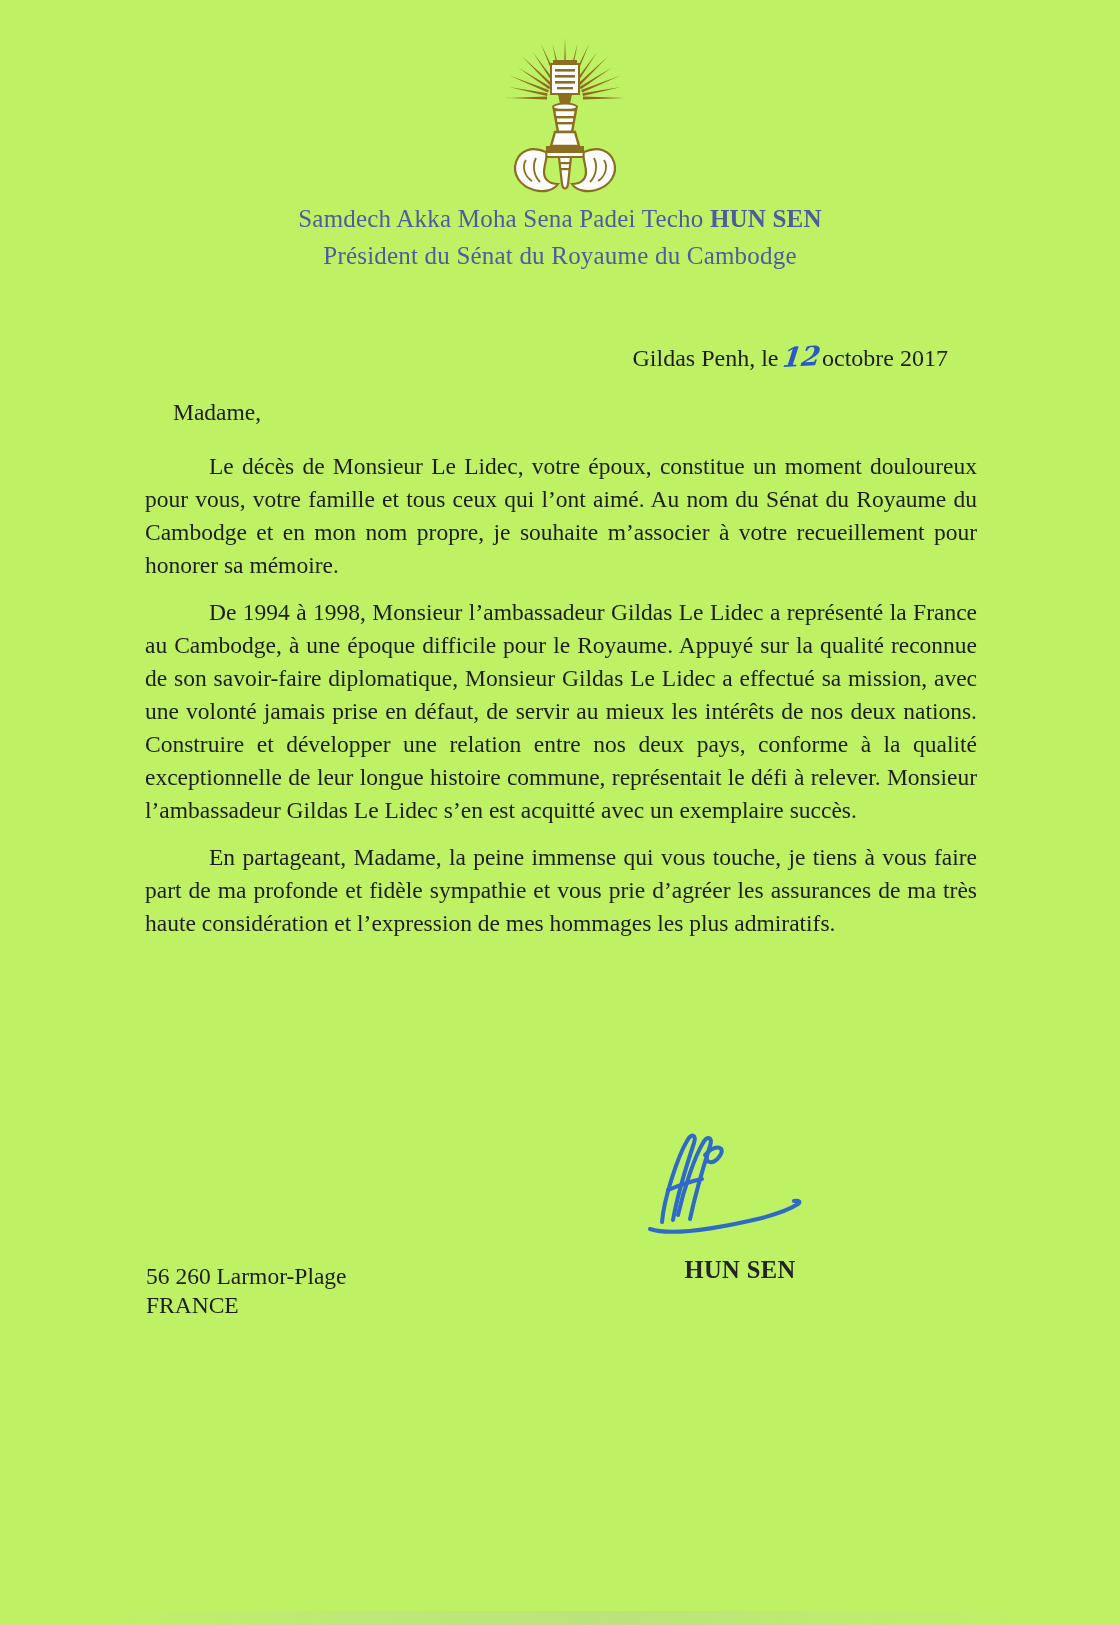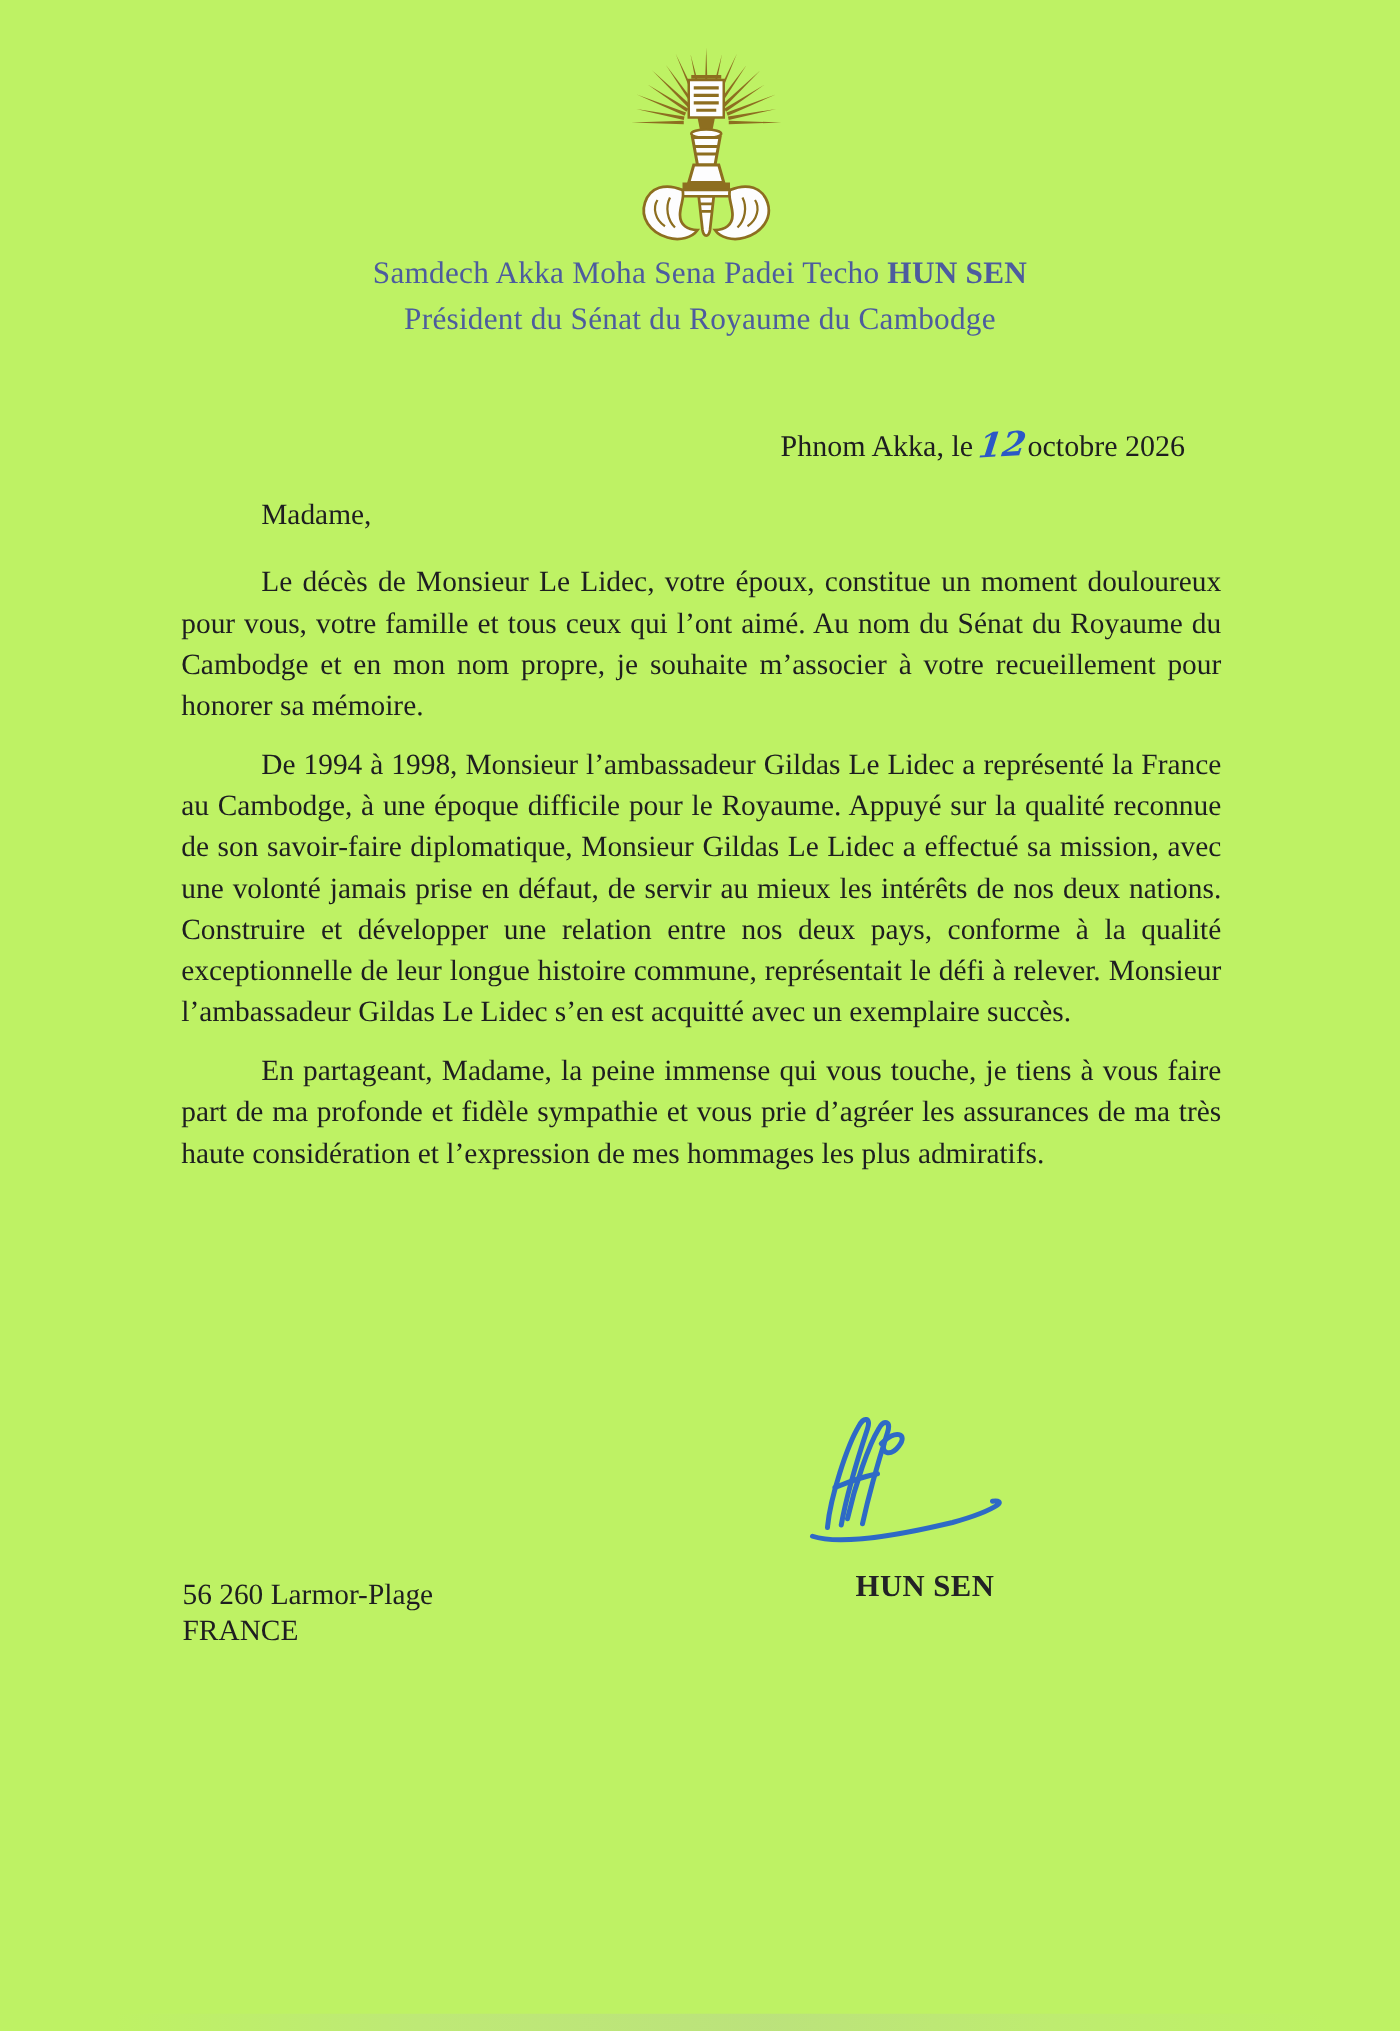--- a/index.html
+++ b/index.html
@@ -33,21 +33,21 @@
     font-style:italic;font-weight:bold;
     font-size:27px;
     margin:0 1px 0 5px;
     transform:skewX(-10deg) rotate(-3deg);
   }
   
   .body{
     position:absolute;left:145px;top:396px;width:832px;
     font-size:23.5px;line-height:33px;
   }
-  .salutation{margin:0 0 21px 64px;}
+  .salutation{margin:0 0 21px 28px;}
   .body p.para{
     margin:0 0 14px 0;
     text-align:justify;
     text-indent:64px;
   }
   
   .signature{position:absolute;left:632px;top:1128px;width:180px;height:112px;}
   .signer-name{
     position:absolute;left:560px;top:1256px;width:360px;
     text-align:center;font-weight:bold;font-size:24.5px;
@@ -129,21 +129,21 @@
   </div>
 
   <div class="header" style="color:#4d5c9e;">
     <div>
       <span>Samdech Akka Moha Sena Padei Techo </span><span class="bold">HUN SEN</span>
     </div>
     <div>Président du Sénat du Royaume du Cambodge</div>
   </div>
 
   <div class="dateline">
-    <span>Phnom Akka, le</span><span class="hand-day" style="color:#2b58c6;">12</span><span>octobre 2026</span>
+    <span>Gildas Penh, le</span><span class="hand-day" style="color:#2b58c6;">12</span><span>octobre 2017</span>
   </div>
 
   <div class="body">
     <div class="salutation">Madame,</div>
     <p class="para">Le décès de Monsieur Le Lidec, votre époux, constitue un moment douloureux pour vous, votre famille et tous ceux qui l’ont aimé. Au nom du Sénat du Royaume du Cambodge et en mon nom propre, je souhaite m’associer à votre recueillement pour honorer sa mémoire.</p>
     <p class="para">De 1994 à 1998, Monsieur l’ambassadeur Gildas Le Lidec a représenté la France au Cambodge, à une époque difficile pour le Royaume. Appuyé sur la qualité reconnue de son savoir-faire diplomatique, Monsieur Gildas Le Lidec a effectué sa mission, avec une volonté jamais prise en défaut, de servir au mieux les intérêts de nos deux nations. Construire et développer une relation entre nos deux pays, conforme à la qualité exceptionnelle de leur longue histoire commune, représentait le défi à relever. Monsieur l’ambassadeur Gildas Le Lidec s’en est acquitté avec un exemplaire succès.</p>
     <p class="para">En partageant, Madame, la peine immense qui vous touche, je tiens à vous faire part de ma profonde et fidèle sympathie et vous prie d’agréer les assurances de ma très haute considération et l’expression de mes hommages les plus admiratifs.</p>
   </div>
 
   <div class="signature">

